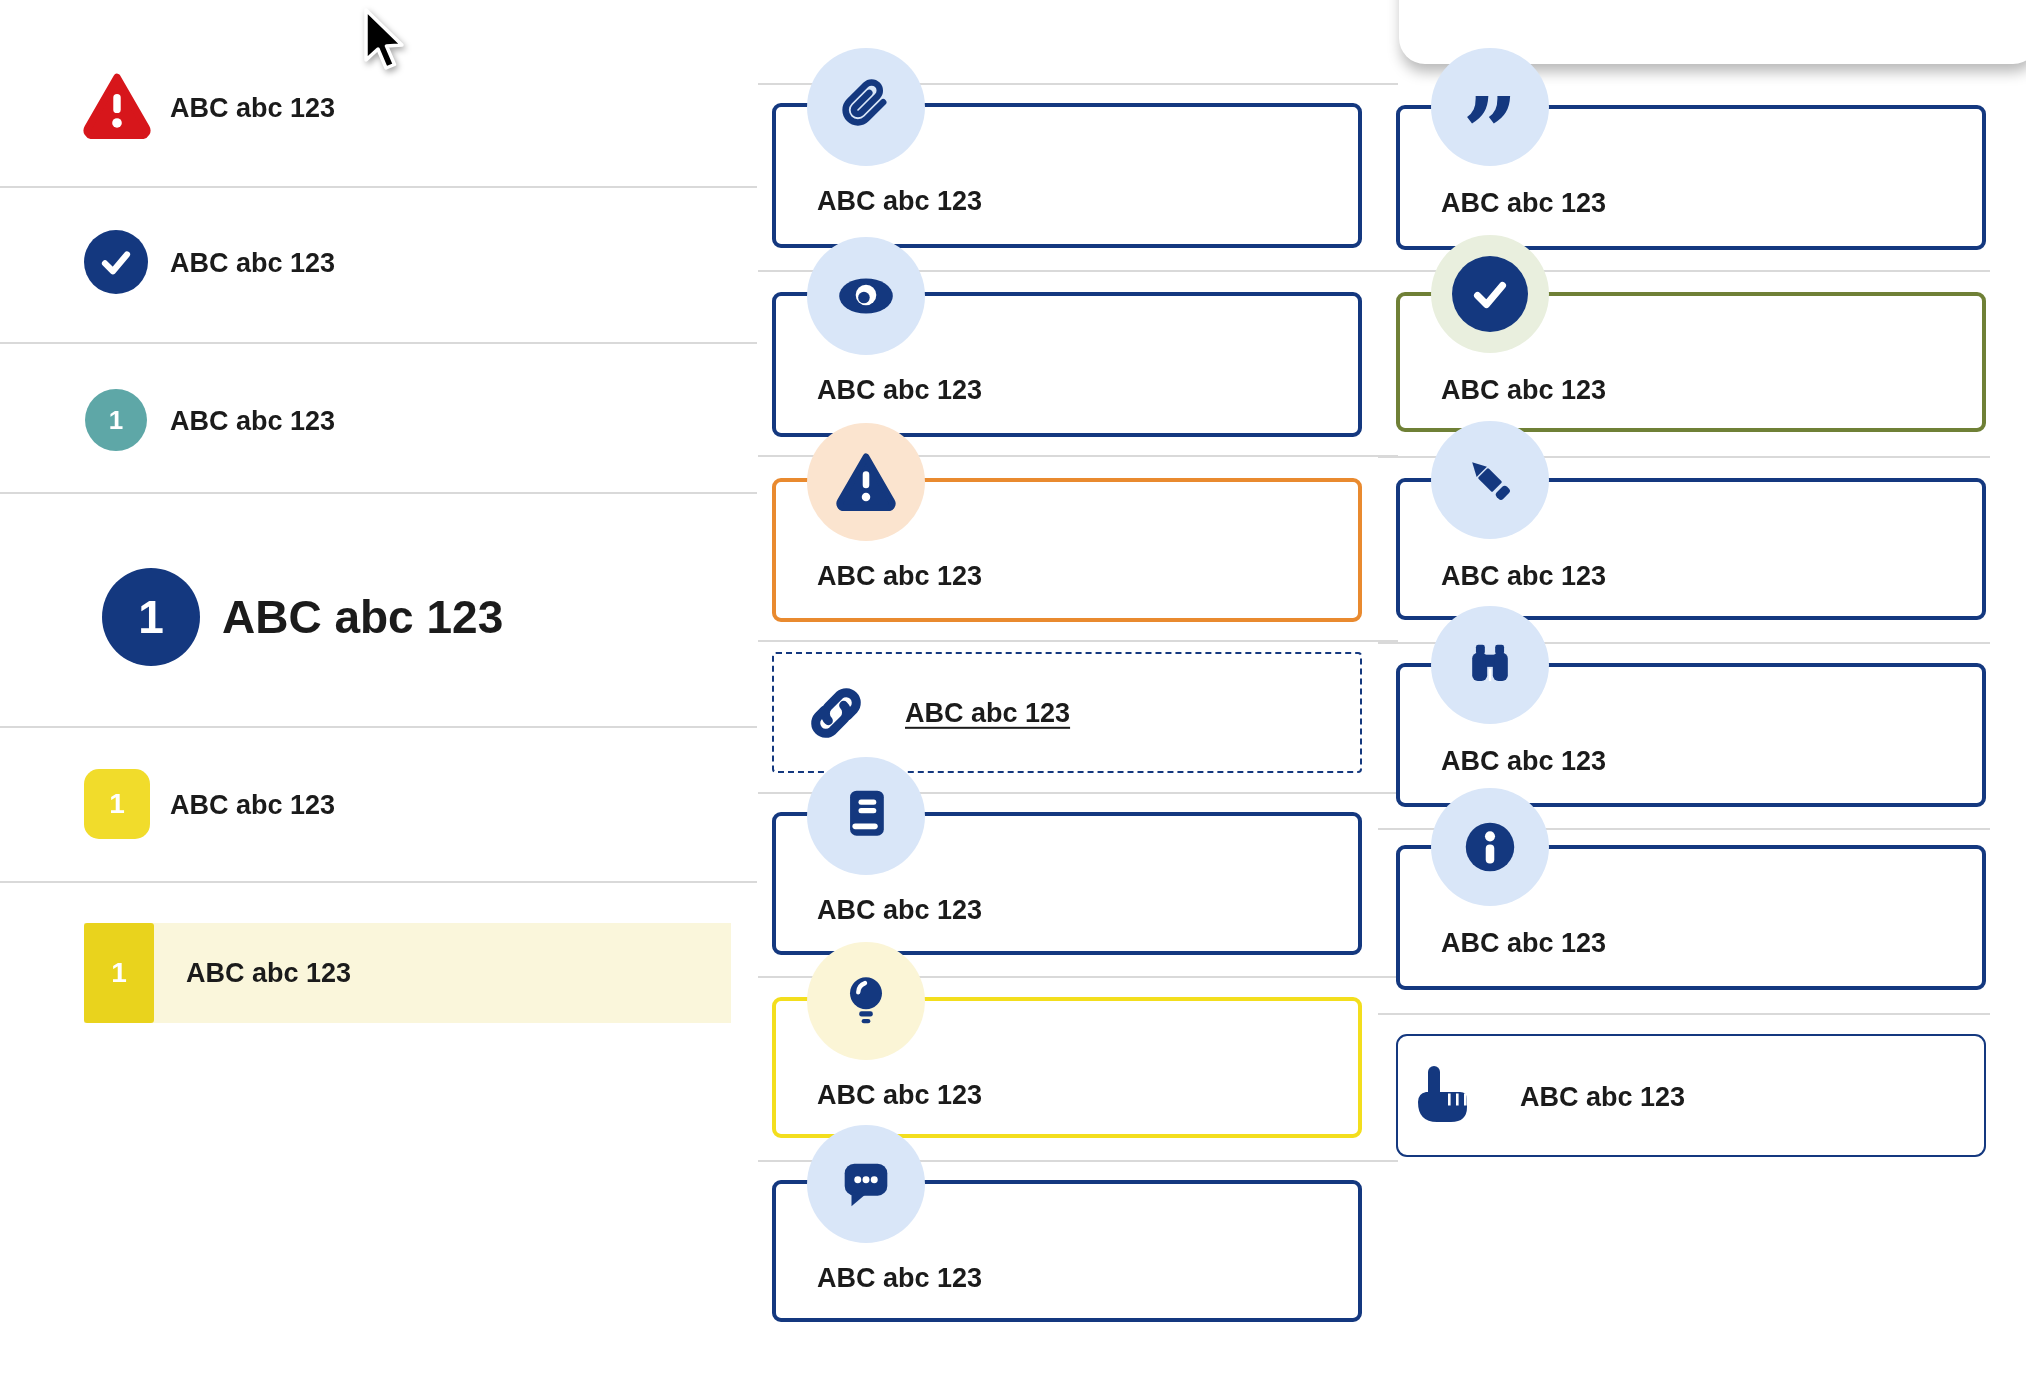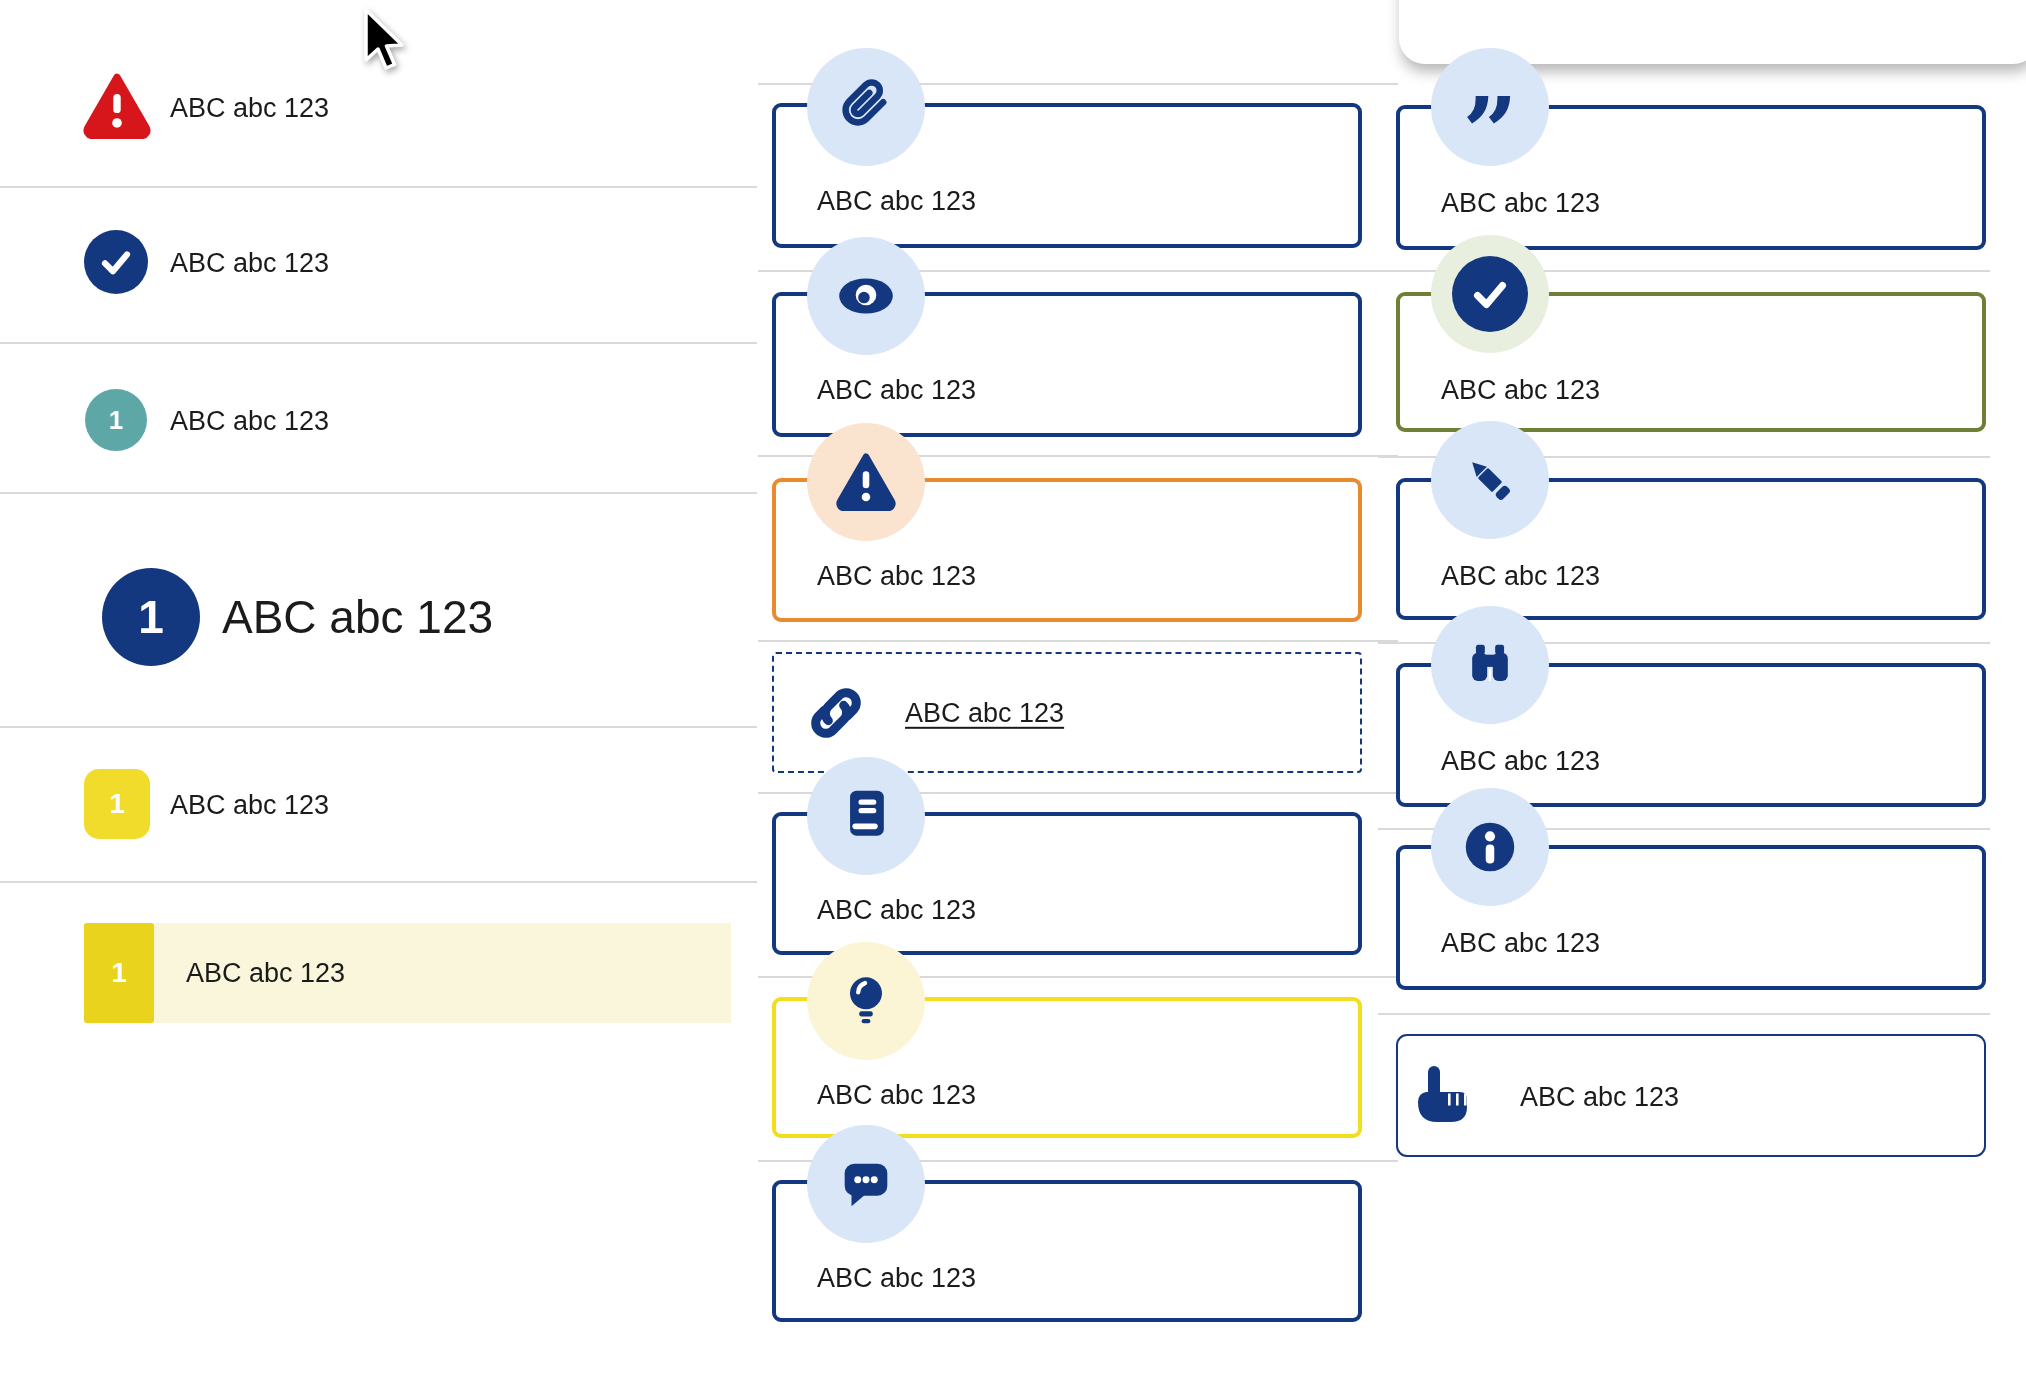--- a/index.html
+++ b/index.html
@@ -1,19 +1,19 @@
 <!DOCTYPE html>
 <html><head>
 <meta charset="utf-8">
 <style>
   html,body{margin:0;padding:0;background:#ffffff;}
   .canvas{position:relative;width:2026px;height:1392px;background:#ffffff;overflow:hidden;
           font-family:"Liberation Sans",sans-serif;color:#1b1b1b;}
   .sep{position:absolute;height:2px;background:#d9d9d9;}
-  .vcenter{transform:translateY(-50%);}
+  .vcenter{transform:translateY(-50%);font-weight:bold;}
   .label{position:absolute;font-size:27px;line-height:1.2;white-space:nowrap;}
 
   
   .l-badge{position:absolute;display:flex;align-items:center;justify-content:center;
            color:#fff;font-weight:bold;}
   .circle{border-radius:50%;}
   .icon-circle{position:absolute;width:118px;height:118px;border-radius:50%;
                display:flex;align-items:center;justify-content:center;}
   .card{position:absolute;background:#fff;border:4px solid #14387f;border-radius:9px;box-sizing:border-box;}
   .hl-row{position:absolute;background:#faf6db;}

